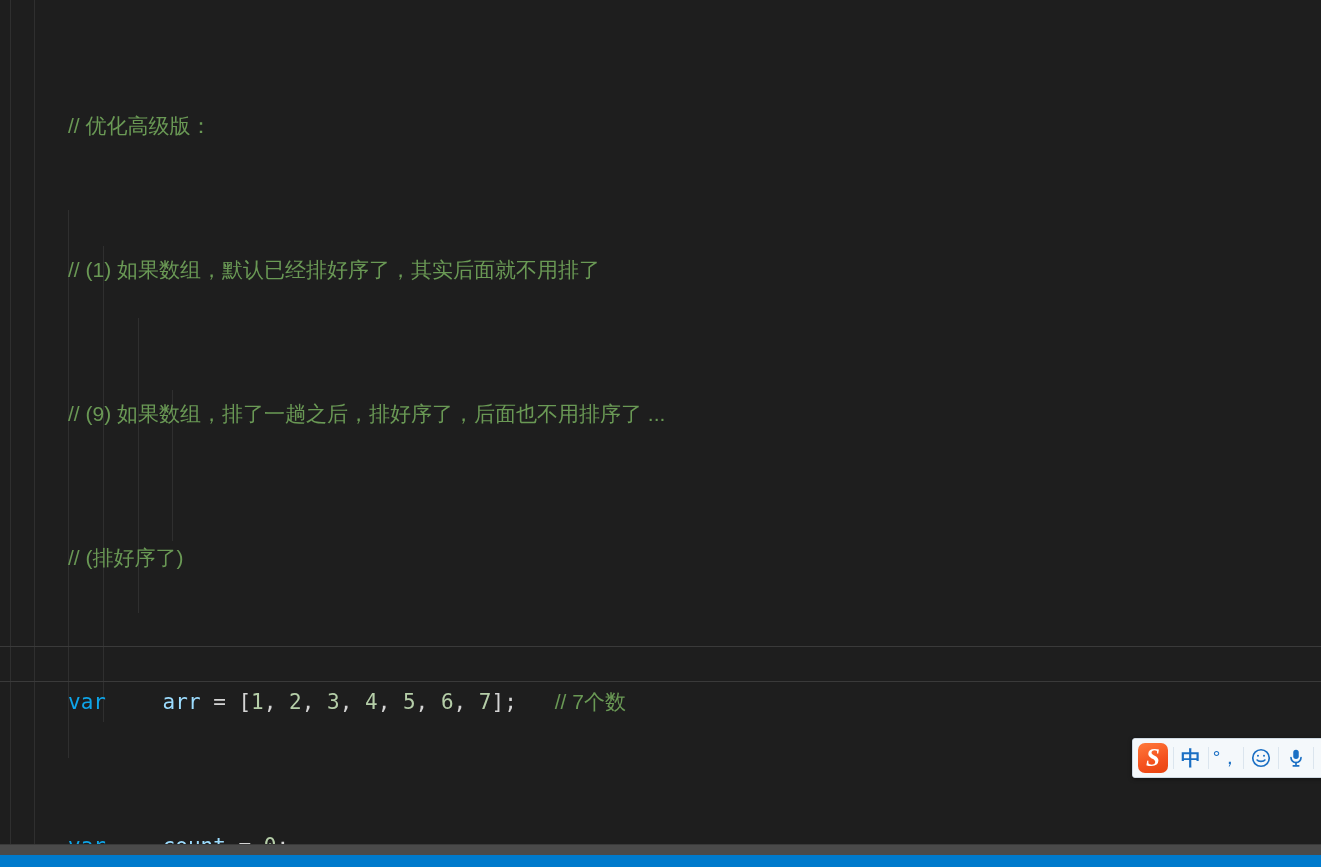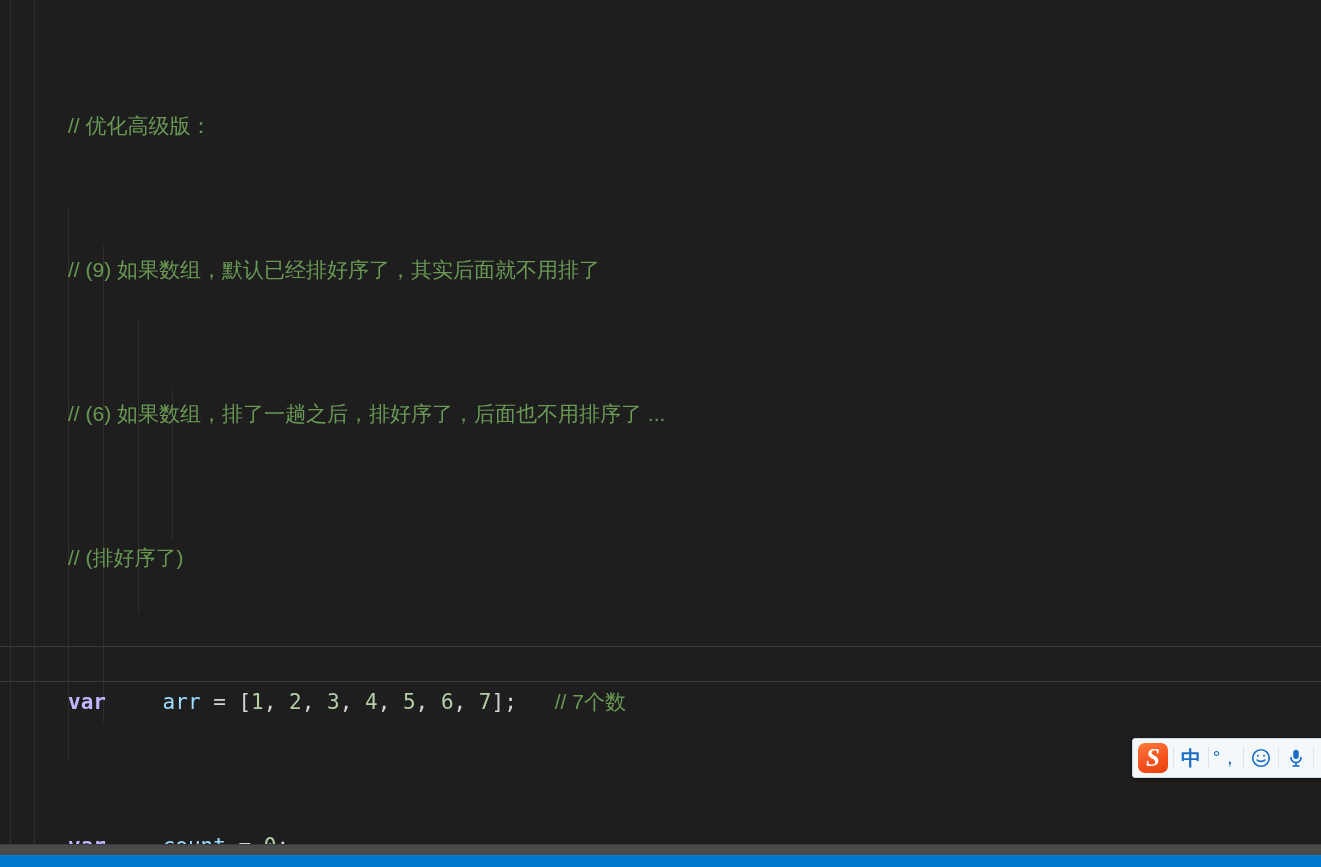--- a/index.html
+++ b/index.html
@@ -27,21 +27,21 @@
   }
   .ln{
     position:relative;height:36px;
     white-space:pre;
     padding-left:68px;
   }
   
 
   
   .cmt{color:#6A9955;}          
-  .kw2{color:#c4b5fd;font-weight:bold;}          
+  .kw2{color:#0ea5e9;}          
   .id{color:#9CDCFE;margin-left:44px;}          
   .num{color:#B5CEA8;}         
   .op{color:#D4D4D4;}         
   .cn{font-family:"Liberation Sans","DejaVu Sans",sans-serif;}
 
   
   .curline{
     position:absolute;left:0;right:0;height:36px;
     border-top:1px solid #3a3a3a;border-bottom:1px solid #3a3a3a;
     box-sizing:border-box;pointer-events:none;
@@ -109,23 +109,23 @@
     <div class="vguide" style="left:138px;top:318px;bottom:242px;"></div>
     <div class="vguide" style="left:172px;top:390px;bottom:314px;"></div>
     <div class="vguide" style="left:103px;top:678px;bottom:133px;"></div>
 
     <div class="curline" style="top:646px;"></div>
 
     <div class="code">
 
       <div class="ln"><span class="cmt cn">// 优化高级版：</span></div>
 
-      <div class="ln"><span class="cmt cn">// (9) 如果数组，默认已经排好序了，其实后面就不用排了</span></div>
-
-      <div class="ln"><span class="cmt cn">// (6) 如果数组，排了一趟之后，排好序了，后面也不用排序了 ...</span></div>
+      <div class="ln"><span class="cmt cn">// (1) 如果数组，默认已经排好序了，其实后面就不用排了</span></div>
+
+      <div class="ln"><span class="cmt cn">// (9) 如果数组，排了一趟之后，排好序了，后面也不用排序了 ...</span></div>
 
       <div class="ln"><span class="cmt cn">// (排好序了)</span></div>
 
       <div class="ln"><span class="kw2">var</span><span class="op"> </span><span class="id">arr</span><span class="op"> = [</span><span class="num">1</span><span class="op">, </span><span class="num">2</span><span class="op">, </span><span class="num">3</span><span class="op">, </span><span class="num">4</span><span class="op">, </span><span class="num">5</span><span class="op">, </span><span class="num">6</span><span class="op">, </span><span class="num">7</span><span class="op">];</span><span class="op">   </span><span class="cmt cn">// 7个数</span></div>
 
       <div class="ln"><span class="kw2">var</span><span class="op"> </span><span class="id">count</span><span class="op"> = </span><span class="num">0</span><span class="op">;</span></div>
 
       
 
       

